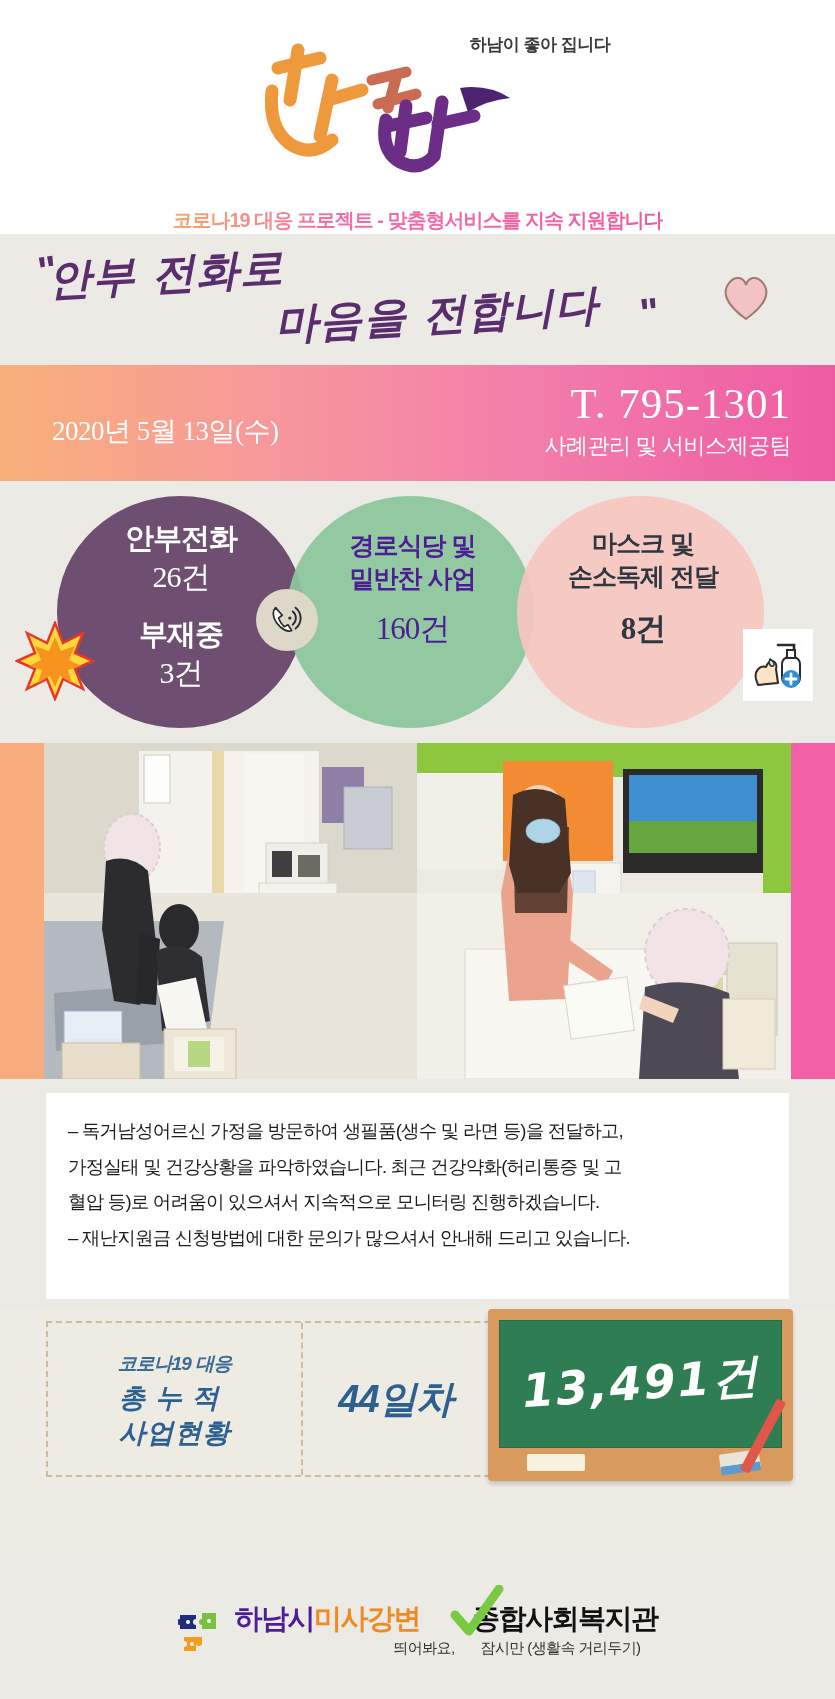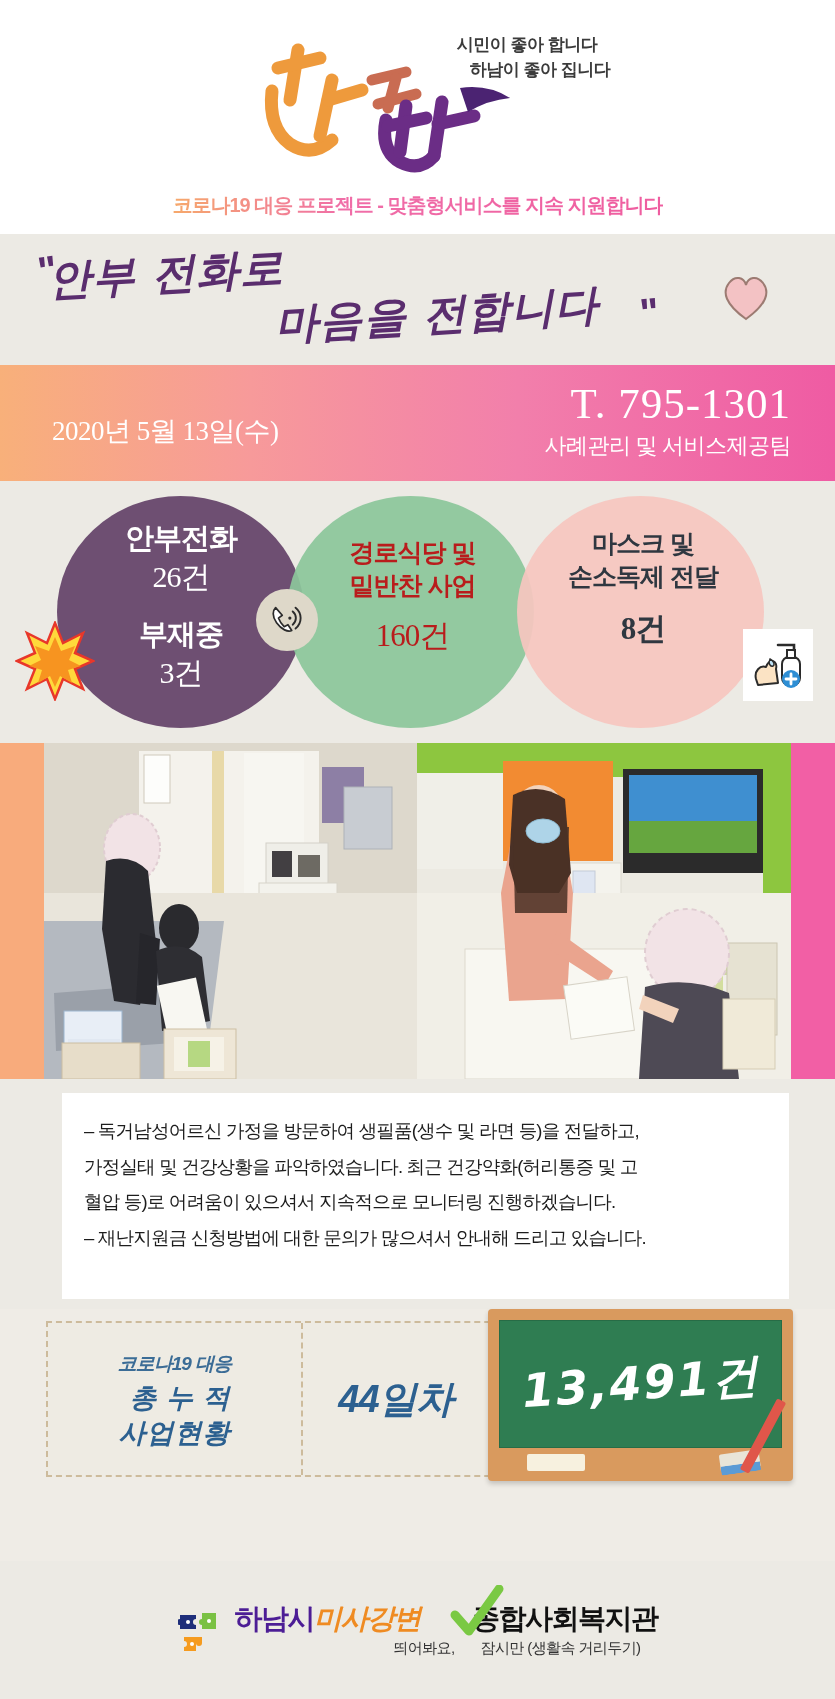--- a/index.html
+++ b/index.html
@@ -25,21 +25,21 @@
     text-align: center; line-height: 1.45;
   }
   .slogan div {
     font-size: 17px; color: #3b3b3b; font-weight: 600; letter-spacing: -0.5px;
   }
   .slogan div:last-child { padding-left: 26px; }
 
   
   .project-bar {
     height: 42px; background: #ffffff; display: flex;
-    align-items: flex-start; justify-content: center;
+    align-items: flex-end; justify-content: center;
   }
   .project-bar span {
     font-size: 20px; font-weight: bold; letter-spacing: -1px;
     background: linear-gradient(90deg,#f6a96b 0%, #f06ea8 35%, #ef5da0 100%);
     -webkit-background-clip: text; background-clip: text; color: transparent;
   }
 
   
   .title-banner {
     height: 131px; background: #eceae4; position: relative; overflow: hidden;
@@ -115,22 +115,22 @@
     letter-spacing: -1px; z-index: 5;
   }
   .lbl-purple {
     left: 62px; top: 38px; width: 238px;
     color: #ffffff; font-size: 29px; font-weight: bold;
   }
   .lbl-purple .num { font-size: 30px; font-weight: normal;
       font-family: "Liberation Serif", serif; }
   .lbl-purple .sub { margin-top: 18px; display: block; }
   .lbl-green {
-    left: 300px; top: 55px; width: 225px;
-    color: #b91c1c; font-size: 25px; font-weight: bold;
+    left: 300px; top: 48px; width: 225px;
+    color: #4c1d95; font-size: 25px; font-weight: bold;
   }
   .lbl-green .num { font-size: 31px; font-weight: normal;
       font-family: "Liberation Serif", serif; display:block; margin-top: 14px; }
   .lbl-pink {
     left: 524px; top: 46px; width: 238px;
     color: #2f3740; font-size: 25px; font-weight: bold;
   }
   .lbl-pink .num { font-size: 31px; font-weight: bold;
       font-family: "Liberation Serif", serif; display:block; margin-top: 16px; }
   .phone-icon-badge {
@@ -156,21 +156,20 @@
   .edge-right { width: 44px; background: #f25fa5; }
   .photo { position: relative; overflow: hidden; }
   .photo-a { width: 373px; background: #ddd7cc; }
   .photo-b { width: 374px; background: #d7d9d2; }
 
   
   .desc-outer { padding: 14px 46px 10px 46px; background: #eceae4; }
   .desc-box {
     background: #ffffff; padding: 20px 22px 18px 22px;
     min-height: 206px;
-    margin-left: 16px;
   }
   .desc-box p {
     font-size: 18.5px; color: #1d1d1d; line-height: 1.92;
     letter-spacing: -0.8px; text-indent: 0;
   }
   .desc-box p.cont { text-indent: 0; }
 
   
   .summary {
     margin: 12px 46px 0 46px; height: 156px; position: relative;
@@ -181,21 +180,21 @@
     display: flex; flex-direction: column; align-items: center;
     justify-content: center; padding-top: 4px;
   }
   .sum-small {
     font-size: 19px; color: #3b6c96; font-weight: bold;
     font-style: italic; letter-spacing: -1px; margin-bottom: 4px;
   }
   .sum-big {
     font-size: 27px; color: #2c6090; font-weight: bold;
     font-style: italic; letter-spacing: 1px; line-height: 1.28;
-    text-align: right;
+    text-align: left;
   }
   .sum-cell-2 {
     width: 185px; display: flex; align-items: center; justify-content: center;
   }
   .sum-days {
     font-size: 38px; color: #2c6090; font-weight: bold;
     font-style: italic; letter-spacing: -1px;
   }
   .chalkboard {
     position: absolute; right: -6px; top: -14px;
@@ -238,21 +237,21 @@
     justify-content: center; padding-top: 6px;
   }
   .footer-inner { display: flex; align-items: flex-start; position: relative; }
   .puzzle-logo { width: 50px; height: 50px; margin-top: 6px; margin-right: 7px; }
   .org-block { position: relative; }
   .org-line1 {
     font-size: 28px; font-weight: bold; letter-spacing: -1.5px;
     line-height: 1; white-space: nowrap;
   }
   .org-line1 .blue { color: #4c1d95; }
-  .org-line1 .orange { color: #ef8b22; font-style: italic; }
+  .org-line1 .orange { color: #ef8b22; }
   .org-line1 .black { color: #111111; margin-left: 52px; text-align: center; }
   .org-sub {
     display: flex; margin-top: 6px; font-size: 15px; color: #333333;
     letter-spacing: -0.6px;
   }
   .org-sub .s1 { width: 228px; text-align: right; padding-right: 8px; }
   .org-sub .s2 { padding-left: 18px; }
   .checkmark {
     position: absolute; left: 214px; top: -20px; width: 56px; height: 56px;
   }
@@ -281,21 +280,20 @@
           <path d="M166 92 Q160 122 180 134 Q200 144 214 128"></path>
           <path d="M186 78 L180 124"></path>
           <path d="M168 98 L206 90"></path>
           <path d="M222 74 L214 128"></path>
           <path d="M218 96 L254 88"></path>
         </g>
         <path d="M240 60 Q268 56 290 70 Q268 72 248 84" fill="#4b2372"></path>
       </svg>
     </div>
     <div class="slogan">
-      <div>시민이 좋아 합니다</div>
       <div>하남이 좋아 집니다</div>
     </div>
   </div>
 
   <div class="project-bar">
     <span>코로나19 대응 프로젝트 - 맞춤형서비스를 지속 지원합니다</span>
   </div>
 
   <div class="title-banner">
     <div class="quote-open">"</div>

